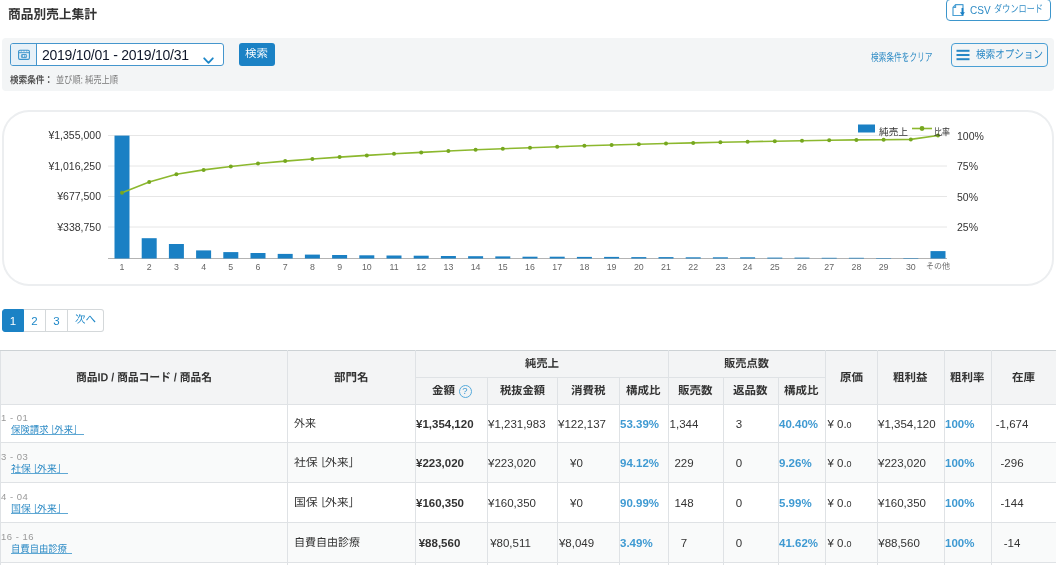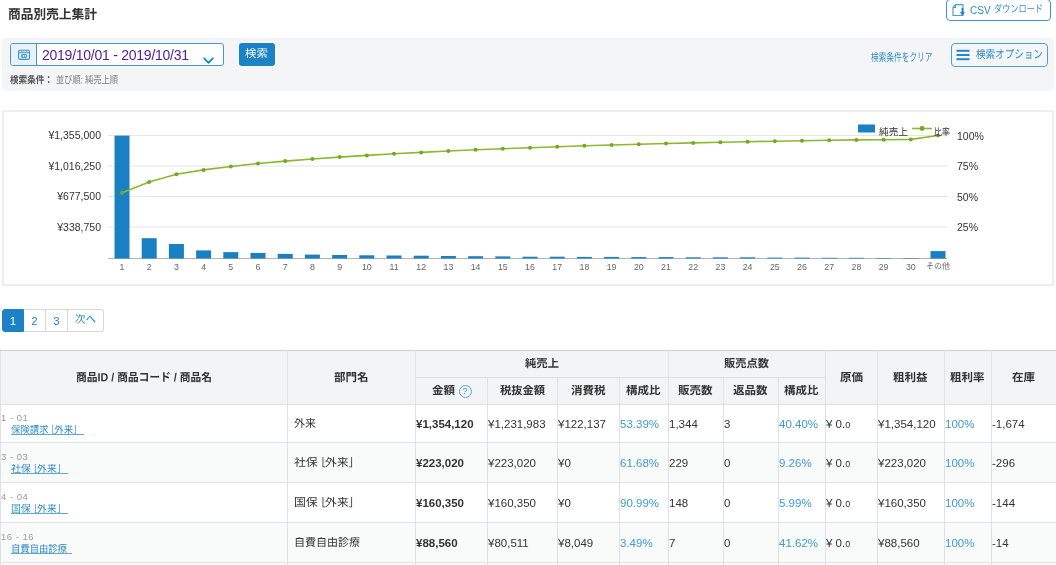--- a/index.html
+++ b/index.html
@@ -8,44 +8,44 @@
 .csvbtn { position:absolute; left:946px; top:-1px; width:105px; height:22px;
   border:1.5px solid #3d96cc; border-radius:4px; background:#fff;
   display:flex; align-items:center; justify-content:flex-start; padding-left:5px; gap:3px; white-space:nowrap;
   font-size:10px; color:#2e8bc5; }
 .fbar { position:absolute; left:2px; top:38px; width:1052px; height:53px;
   background:#f3f5f6; border-radius:4px; }
 .datebox { position:absolute; left:8px; top:5px; width:214px; height:23px;
   border:1px solid #4596cd; border-radius:3px; background:#fff; }
 .dateicon { position:absolute; left:0; top:0; width:26px; height:21px; background:#e7f1f8;
   border-right:1px solid #4596cd; border-radius:2px 0 0 2px; display:flex; align-items:center; justify-content:center; }
-.datetxt { position:absolute; left:31px; top:2.5px; font-size:14px; letter-spacing:-0.25px; color:#4c1d95; white-space:nowrap; }
+.datetxt { position:absolute; left:31px; top:2.5px; font-size:14px; letter-spacing:-0.25px; color:#0f172a; white-space:nowrap; }
 .chev { position:absolute; right:9px; top:7px; }
 .searchbtn { position:absolute; left:237px; top:5px; width:36px; height:23px; background:#1b82c5;
   border-radius:3px; display:flex; align-items:center; justify-content:center; }
 .optbtn { position:absolute; left:949px; top:5px; width:97px; height:24px;
   border:1.5px solid #4a9fd4; border-radius:4px;
   display:flex; align-items:center; justify-content:center; gap:6px; }
 .chartbox { position:absolute; left:2px; top:110px; width:1052px; height:176px;
-  background:#fff; box-shadow:inset 0 0 0 2px #eceef0; }
+  background:#fff; box-shadow:inset 0 0 0 2px #eceef0;border-radius:27px; }
 .pager { position:absolute; left:2px; top:309px; display:flex; }
 .pager .pg { display:flex; align-items:center; justify-content:center; width:22px; height:23px;
   border:1px solid #d4d8da; border-left:none; font-size:11.5px; color:#1d87c8; background:#fff; }
 .pager .pg:first-child { border-left:1px solid #1b82c5; border-radius:3px 0 0 3px;
   background:#1b82c5; color:#fff; border-color:#1b82c5; }
 .pager .pg:last-child { width:36px; border-radius:0 3px 3px 0; }
 table { position:absolute; left:0; top:350px; width:1056px; border-collapse:collapse; table-layout:fixed; }
 th,td { border:1px solid #dfe2e5; overflow:hidden; white-space:nowrap; }
 th { background:#f3f4f5; text-align:center; }
 thead tr:first-child th { border-top:1px solid #cdd2d5; }
 tbody td { background:#fff; }
 tbody tr.alt td { background:#f9fafa; }
-td.num { text-align:left; padding-right:24px; font-size:11.5px; color:#333; }
+td.num { text-align:center; padding-right:24px; font-size:11.5px; color:#333; }
 td.bold { font-weight:bold; }
-td.blue { color:#3f9ad2; }
+td.blue { color:#3f9ad2;font-weight:bold; }
 .pid { font-size:9.5px; color:#999; padding-left:0; line-height:12px; letter-spacing:0.5px; }
 .plink { padding-left:10px; margin-top:1px; line-height:0; }
 .plink .lnk { border-bottom:1px solid #5fa8d4; padding-right:4px; display:inline-block; }
 .dept { padding-left:6px; }
 .qm { display:inline-block; width:13px; height:13px; border:1.3px solid #56aadb; border-radius:50%;
   color:#3f9ad2; font-size:9.5px; line-height:10.5px; text-align:center; vertical-align:middle; margin-left:3px; margin-top:-1px;
   font-weight:normal; }
 </style></head>
 <body>
 <div class="abs" style="left:8px;top:6px"><svg width="90" height="15.1" viewBox="0 0 90 15.1">
@@ -486,21 +486,21 @@
               <path transform="translate(11.50 0) scale(0.011500)" d="M452 -726H824V-542H452ZM380 -793V-474H598V-350H306V-281H554C486 -175 380 -74 277 -23C294 -9 317 18 329 36C427 -21 528 -121 598 -232V80H673V-235C740 -125 836 -20 928 38C941 19 964 -7 981 -22C884 -74 782 -175 718 -281H954V-350H673V-474H899V-793ZM277 -837C219 -686 123 -537 23 -441C36 -424 58 -384 65 -367C102 -404 138 -448 173 -496V77H245V-607C284 -673 319 -744 347 -815Z"></path>
               <path transform="translate(19.55 0) scale(0.011500)" d="M712 -846V86H966V33H781V-793H966V-846Z"></path>
               <path transform="translate(30.13 0) scale(0.011500)" d="M268 -616H463C445 -514 417 -424 381 -345C333 -387 260 -438 194 -476C221 -519 246 -566 268 -616ZM572 -603 534 -588C539 -616 545 -644 549 -673L500 -690L486 -687H297C314 -731 329 -778 342 -825L268 -841C221 -660 138 -494 26 -391C45 -380 77 -356 90 -343C113 -366 135 -392 155 -420C225 -377 301 -321 347 -276C271 -141 169 -44 50 19C68 30 96 58 109 75C299 -32 452 -233 525 -550C566 -481 618 -414 675 -353V78H752V-279C810 -228 871 -185 932 -154C944 -174 967 -203 985 -218C905 -254 824 -310 752 -377V-839H675V-457C634 -503 599 -553 572 -603Z"></path>
               <path transform="translate(41.63 0) scale(0.011500)" d="M756 -629C733 -568 690 -482 655 -428L719 -406C754 -456 798 -535 834 -605ZM185 -600C224 -540 263 -459 276 -408L347 -436C333 -487 292 -566 252 -624ZM460 -840V-719H104V-648H460V-396H57V-324H409C317 -202 169 -85 34 -26C52 -11 76 18 88 36C220 -30 363 -150 460 -282V79H539V-285C636 -151 780 -27 914 39C927 20 950 -8 968 -23C832 -83 683 -202 591 -324H945V-396H539V-648H903V-719H539V-840Z"></path>
               <path transform="translate(53.13 0) scale(0.011500)" d="M288 -846V86H34V33H219V-793H34V-846Z"></path>
             </g>
           </svg></td>
         <td class="num bold">¥223,020</td>
         <td class="num">¥223,020</td>
         <td class="num">¥0</td>
-        <td class="num blue">61.68%</td>
+        <td class="num blue">94.12%</td>
         <td class="num">229</td>
         <td class="num">0</td>
         <td class="num blue">9.26%</td>
         <td class="num">¥ 0.<span style="font-size:9px">0</span></td>
         <td class="num">¥223,020</td>
         <td class="num blue">100%</td>
         <td class="num">-296</td>
       </tr>
       <tr class="" style="height:40px">
         <td>

